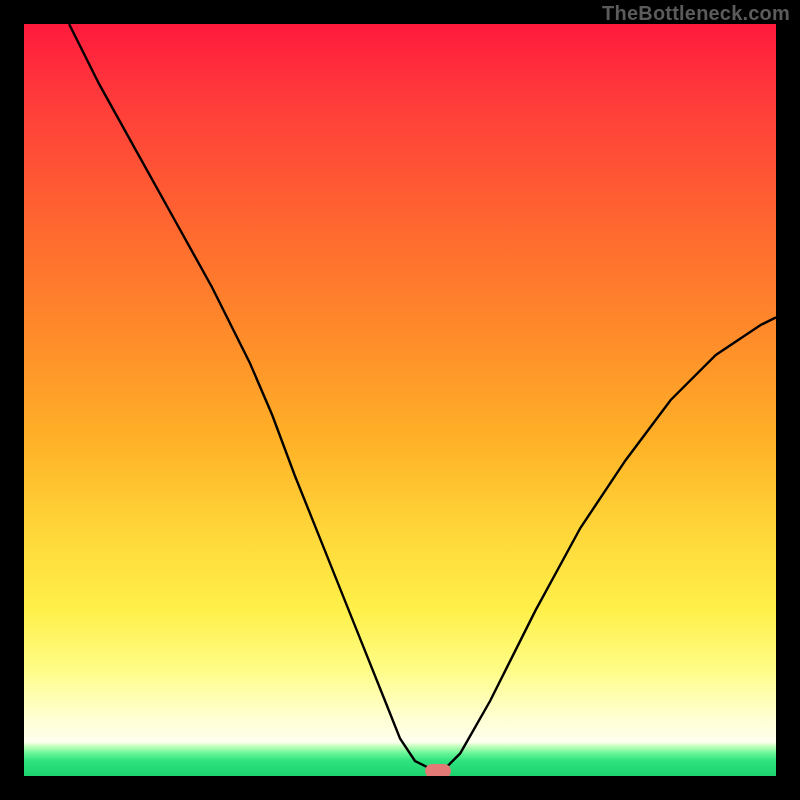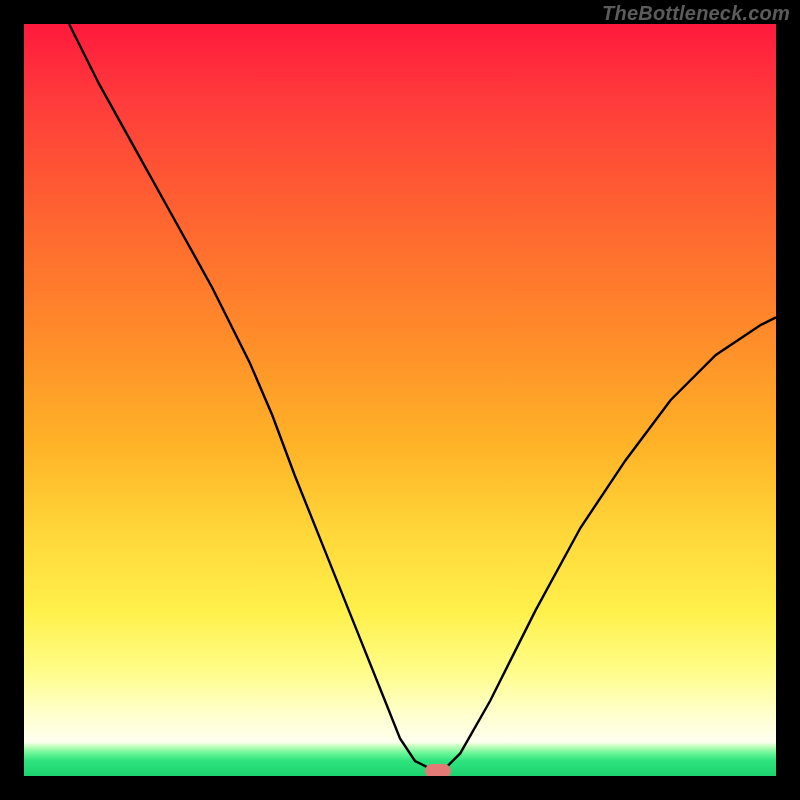--- a/index.html
+++ b/index.html
@@ -9,21 +9,20 @@
     height: 800px;
     background: #000;
     overflow: hidden;
     font-family: Arial, Helvetica, sans-serif;
   }
   .outer {
     position: relative;
     width: 800px;
     height: 652px;
     background: #000;
-    font-style: italic;
   }
   .attribution {
     position: absolute;
     top: 2px;
     right: 10px;
     color: #5b5b5b;
     font-size: 20px;
     font-weight: 600;
     letter-spacing: 0.2px;
   }

